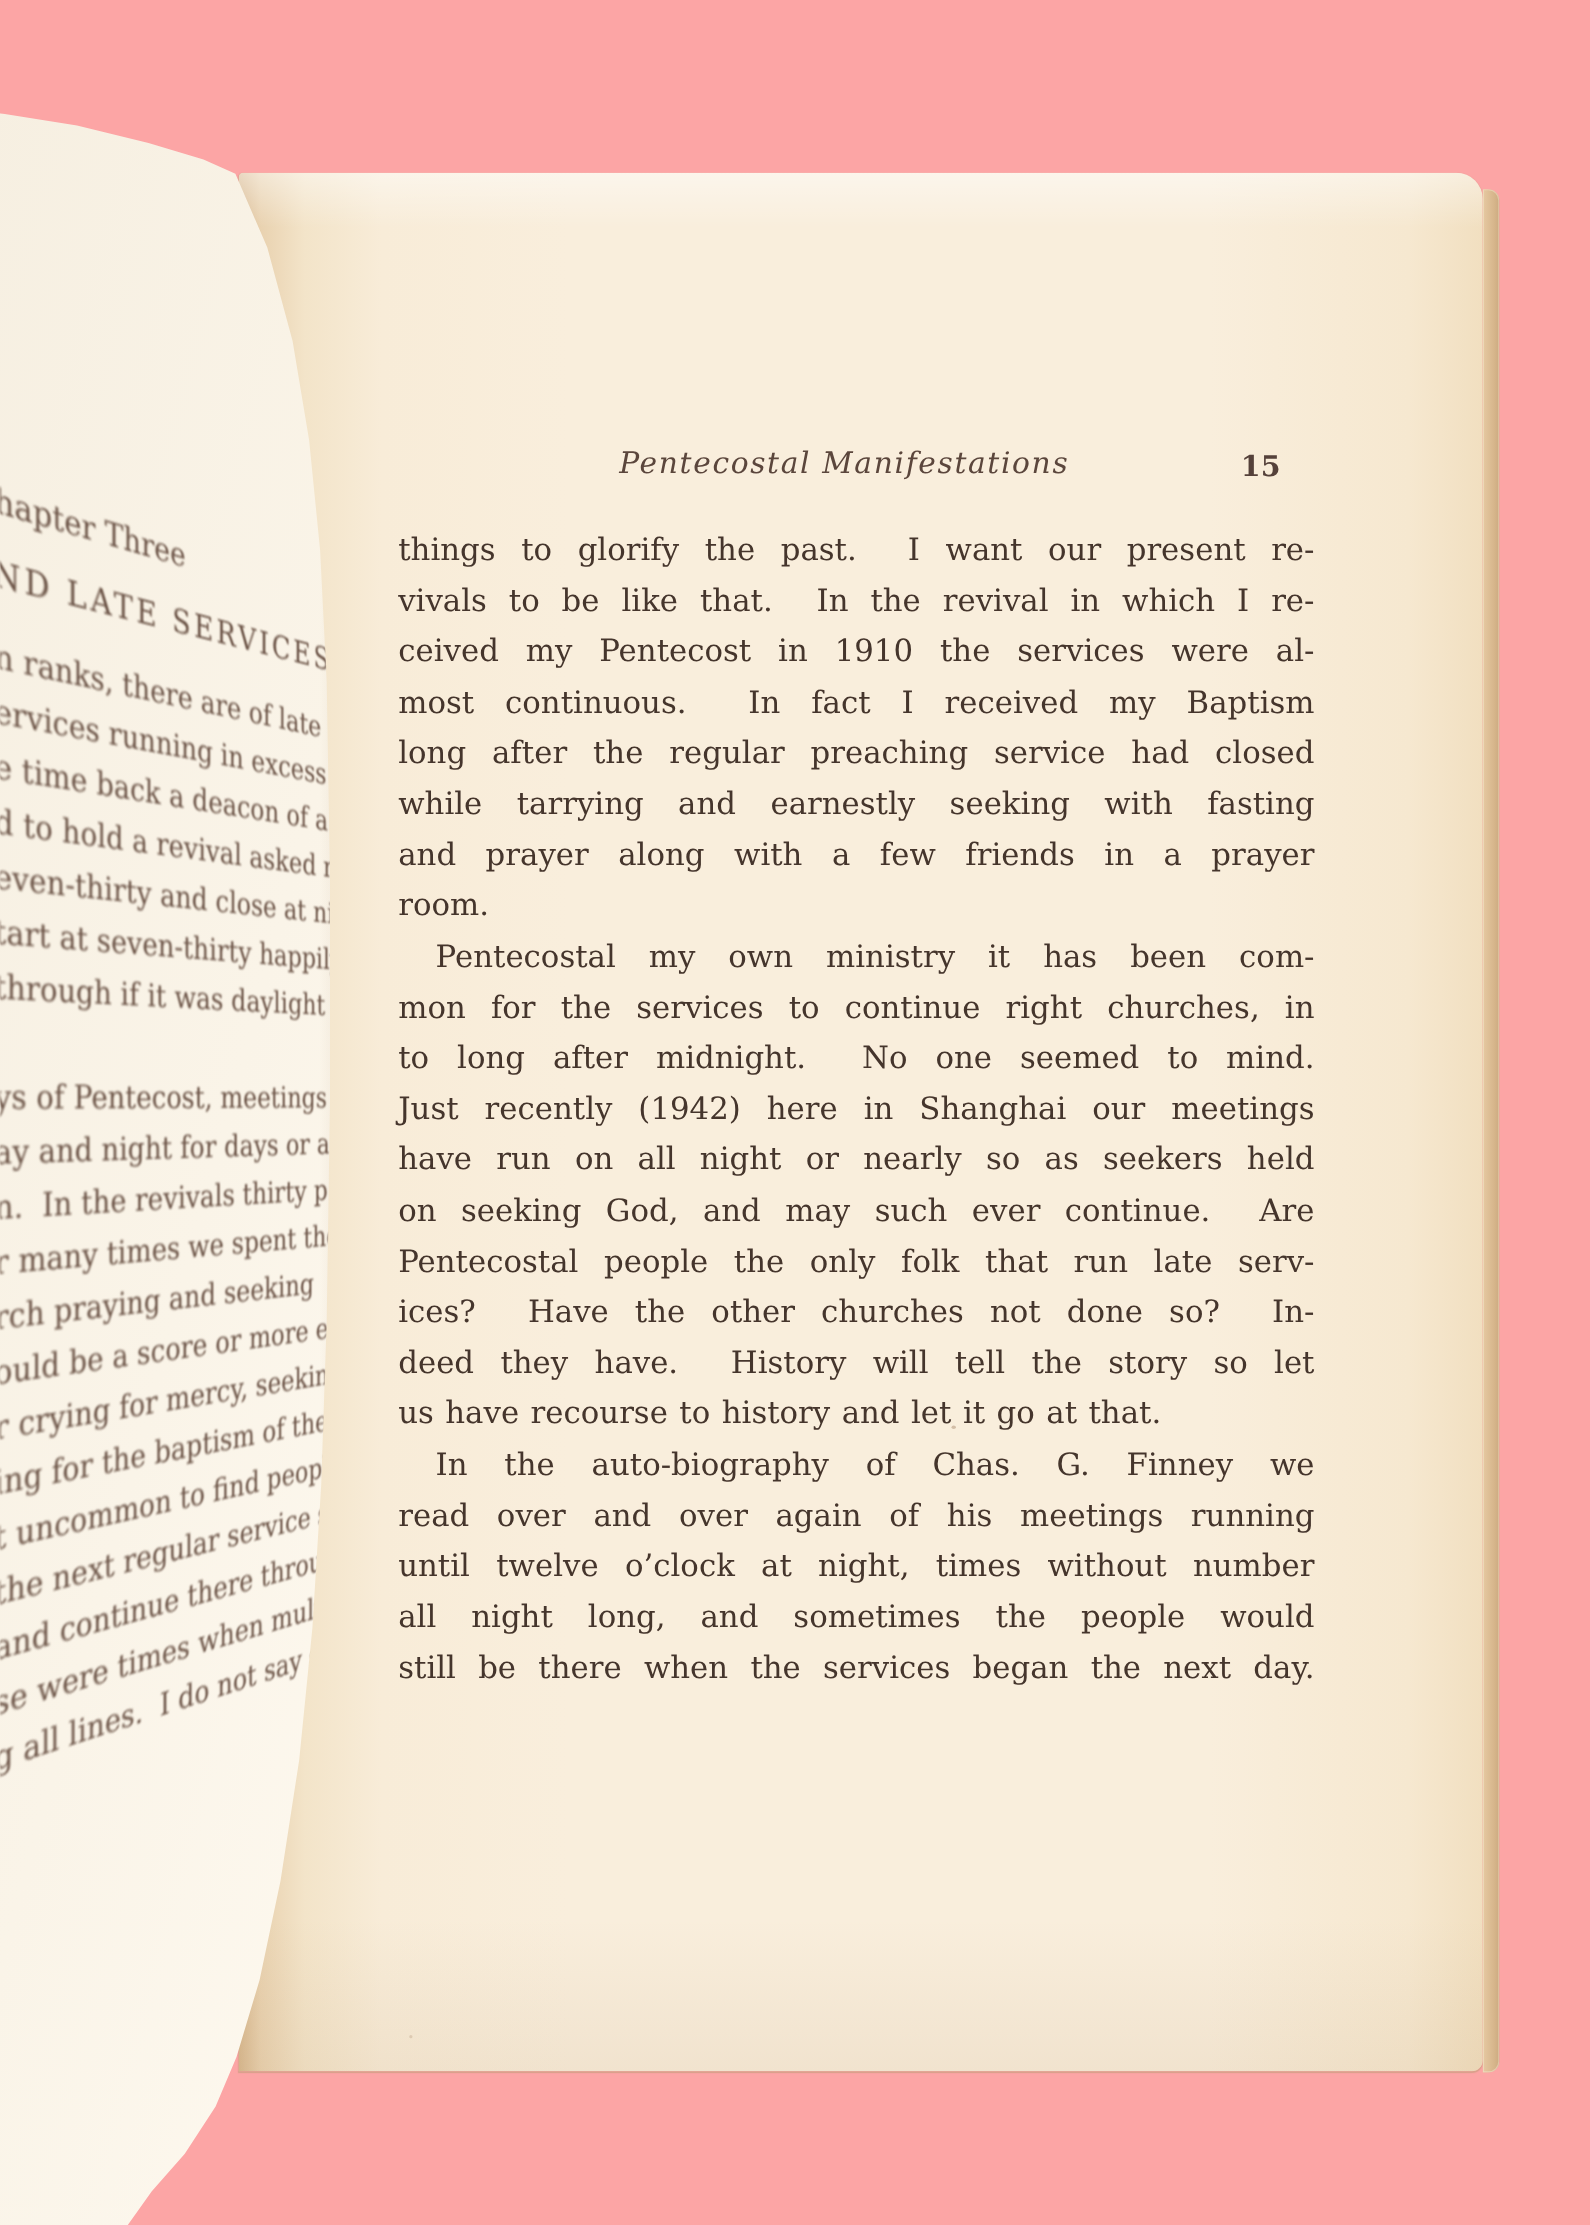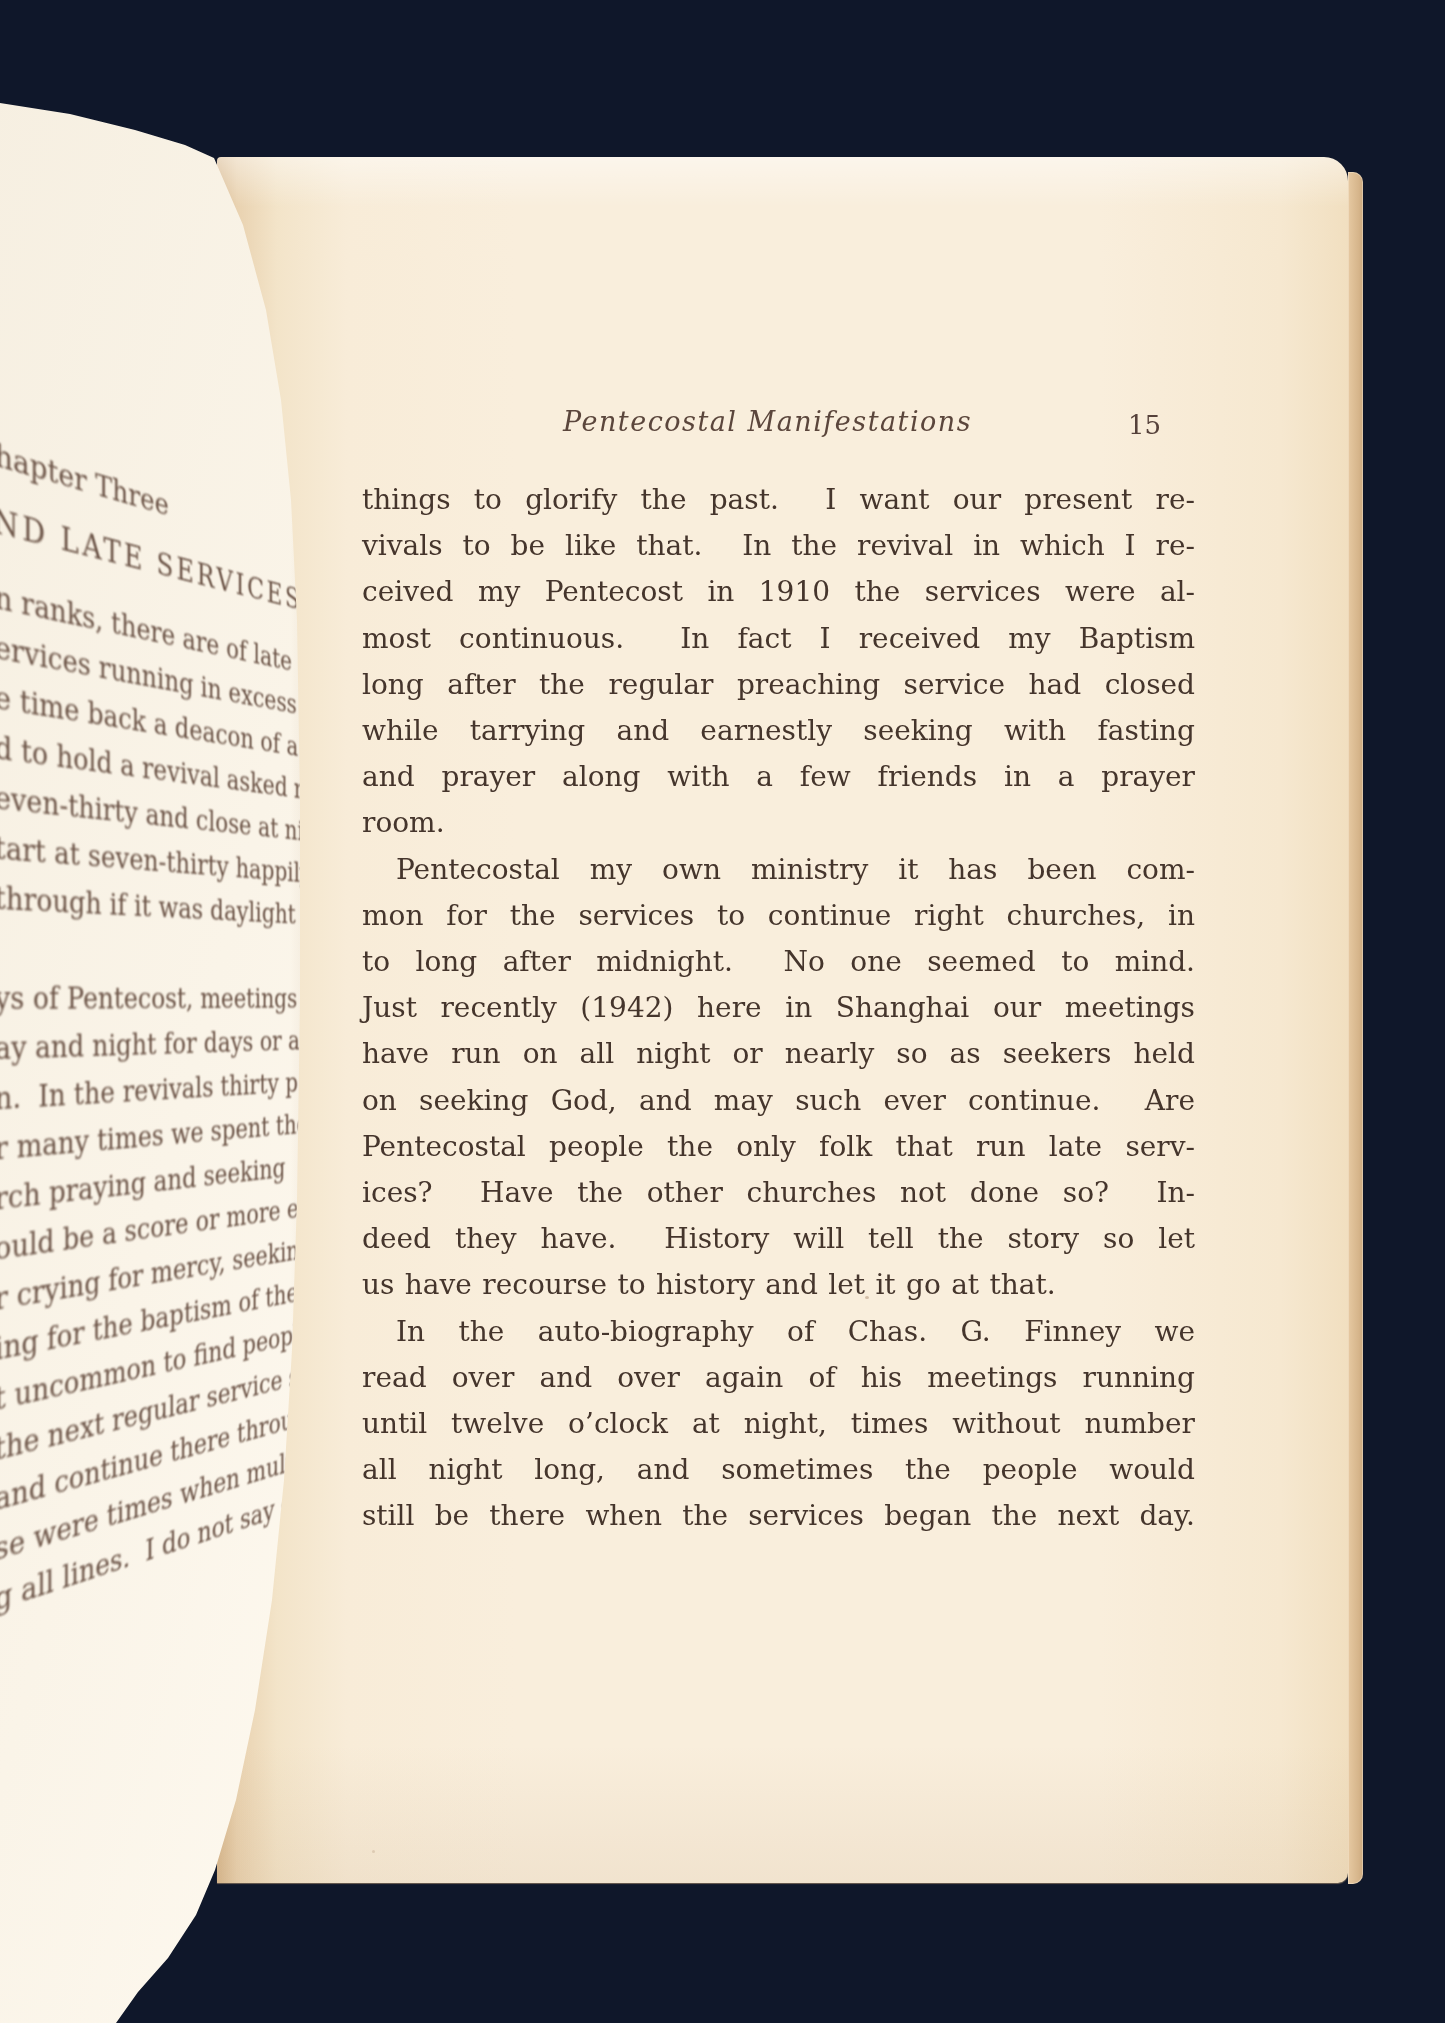--- a/index.html
+++ b/index.html
@@ -1,38 +1,38 @@
 <!DOCTYPE html>
 <html><head>
 <meta charset="utf-8">
 <style>
   html,body { margin:0; padding:0; }
   .scene {
     position:relative; width:1445px; height:2023px;
-    background:#0f172a; overflow:hidden;
+    background:#fca5a5; overflow:hidden;
     font-family:"DejaVu Serif", serif;
   }
   
   .page-right {
     position:absolute; left:217px; top:157px; width:1131px; height:1726px;
     background:
       linear-gradient(to bottom, rgba(255,255,255,0.45) 0, rgba(255,255,255,0) 50px),
       linear-gradient(to bottom, rgba(0,0,0,0) 92%, rgba(170,130,85,0.10) 100%),
       linear-gradient(to right, #d8b990 0px, #e9d2b0 20px, #f3e4c9 60px, #f8ecd8 130px,
                       #f9eedc 300px, #f9eedc 78%, #f6e8d0 94%, #f1dfc0 100%);
     border-radius: 4px 24px 10px 0;
     box-shadow: 0 1px 1px rgba(185,155,115,0.55);
   }
   .running-title {
     position:absolute; left:346px; top:249px;
     font-style:italic; font-size:27px; letter-spacing:1.5px; color:#5b463c;
   }
   .page-number {
     position:absolute; left:911px; top:253px;
-    font-size:26px; color:#55413a;
+    font-size:26px; color:#55413a;font-weight:bold;
   }
   .rp-body { position:absolute; left:145px; top:320px; width:833px; }
   .rline {
     font-size:28px; line-height:46.2px; color:#45352c;
     text-align:justify; text-align-last:justify; word-spacing:1.5px;
   }
   .rline.noj { text-align-last:left; }
   .rline.ind { text-indent:34px; }
   
   .fore-edge {

